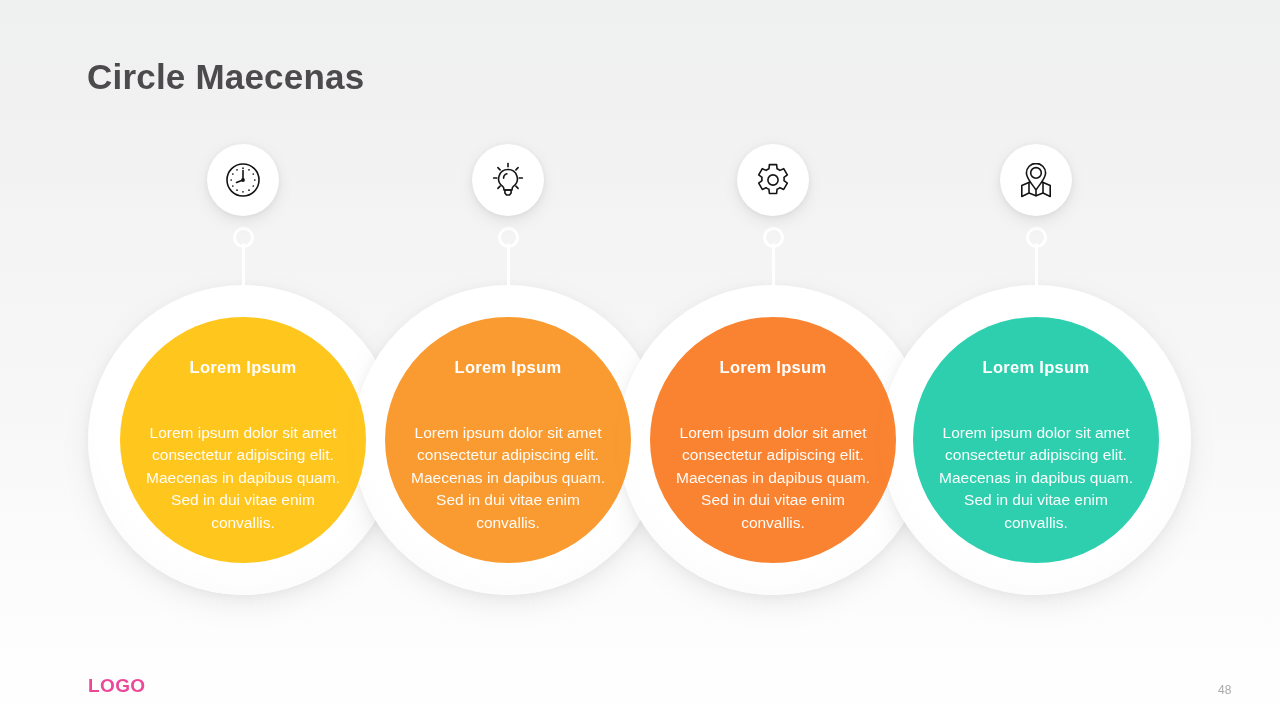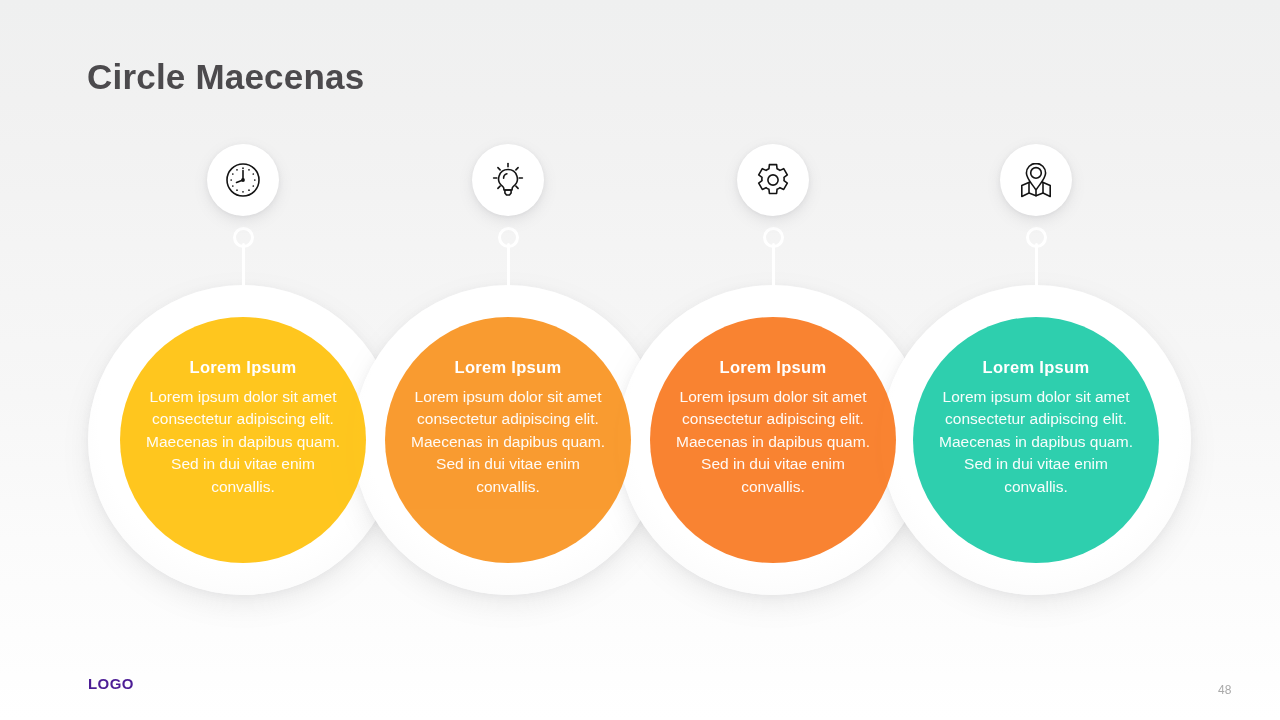--- a/index.html
+++ b/index.html
@@ -83,31 +83,32 @@
     box-sizing: border-box;
     padding: 42px 18px 0 18px;
     text-align: center;
     color: #ffffff;
   }
 
   .disc-title {
     font-size: 16.5px;
     font-weight: bold;
     line-height: 1;
-    margin-bottom: 10px;
+    margin-bottom: 26px;
     letter-spacing: 0.3px;
     white-space: nowrap;
   }
 
   .disc-body {
     font-size: 15.5px;
     line-height: 22.5px;
     font-weight: 400;
     color: rgba(255,255,255,0.96);
     max-width: 200px;
+    margin-top: 20px;
   }
 
   
   .stem-line {
     position: absolute;
     width: 3px;
     left: -1.5px;
     top: 243px;
     height: 60px;
     background: #ffffff;
@@ -141,23 +142,23 @@
     align-items: center;
     justify-content: center;
   }
   .icon-bubble svg { display: block; }
 
   
   .logo {
     position: absolute;
     left: 88px;
     top: 675px;
-    font-size: 15px;
+    font-size: 19px;
     font-weight: bold;
-    color: #4c1d95;
+    color: #ec4899;
     letter-spacing: 0.4px;
   }
   .page-number {
     position: absolute;
     left: 1170px;
     top: 683px;
     font-size: 12px;
     color: #a9a9a9;
     margin-left: 48px;
   }

